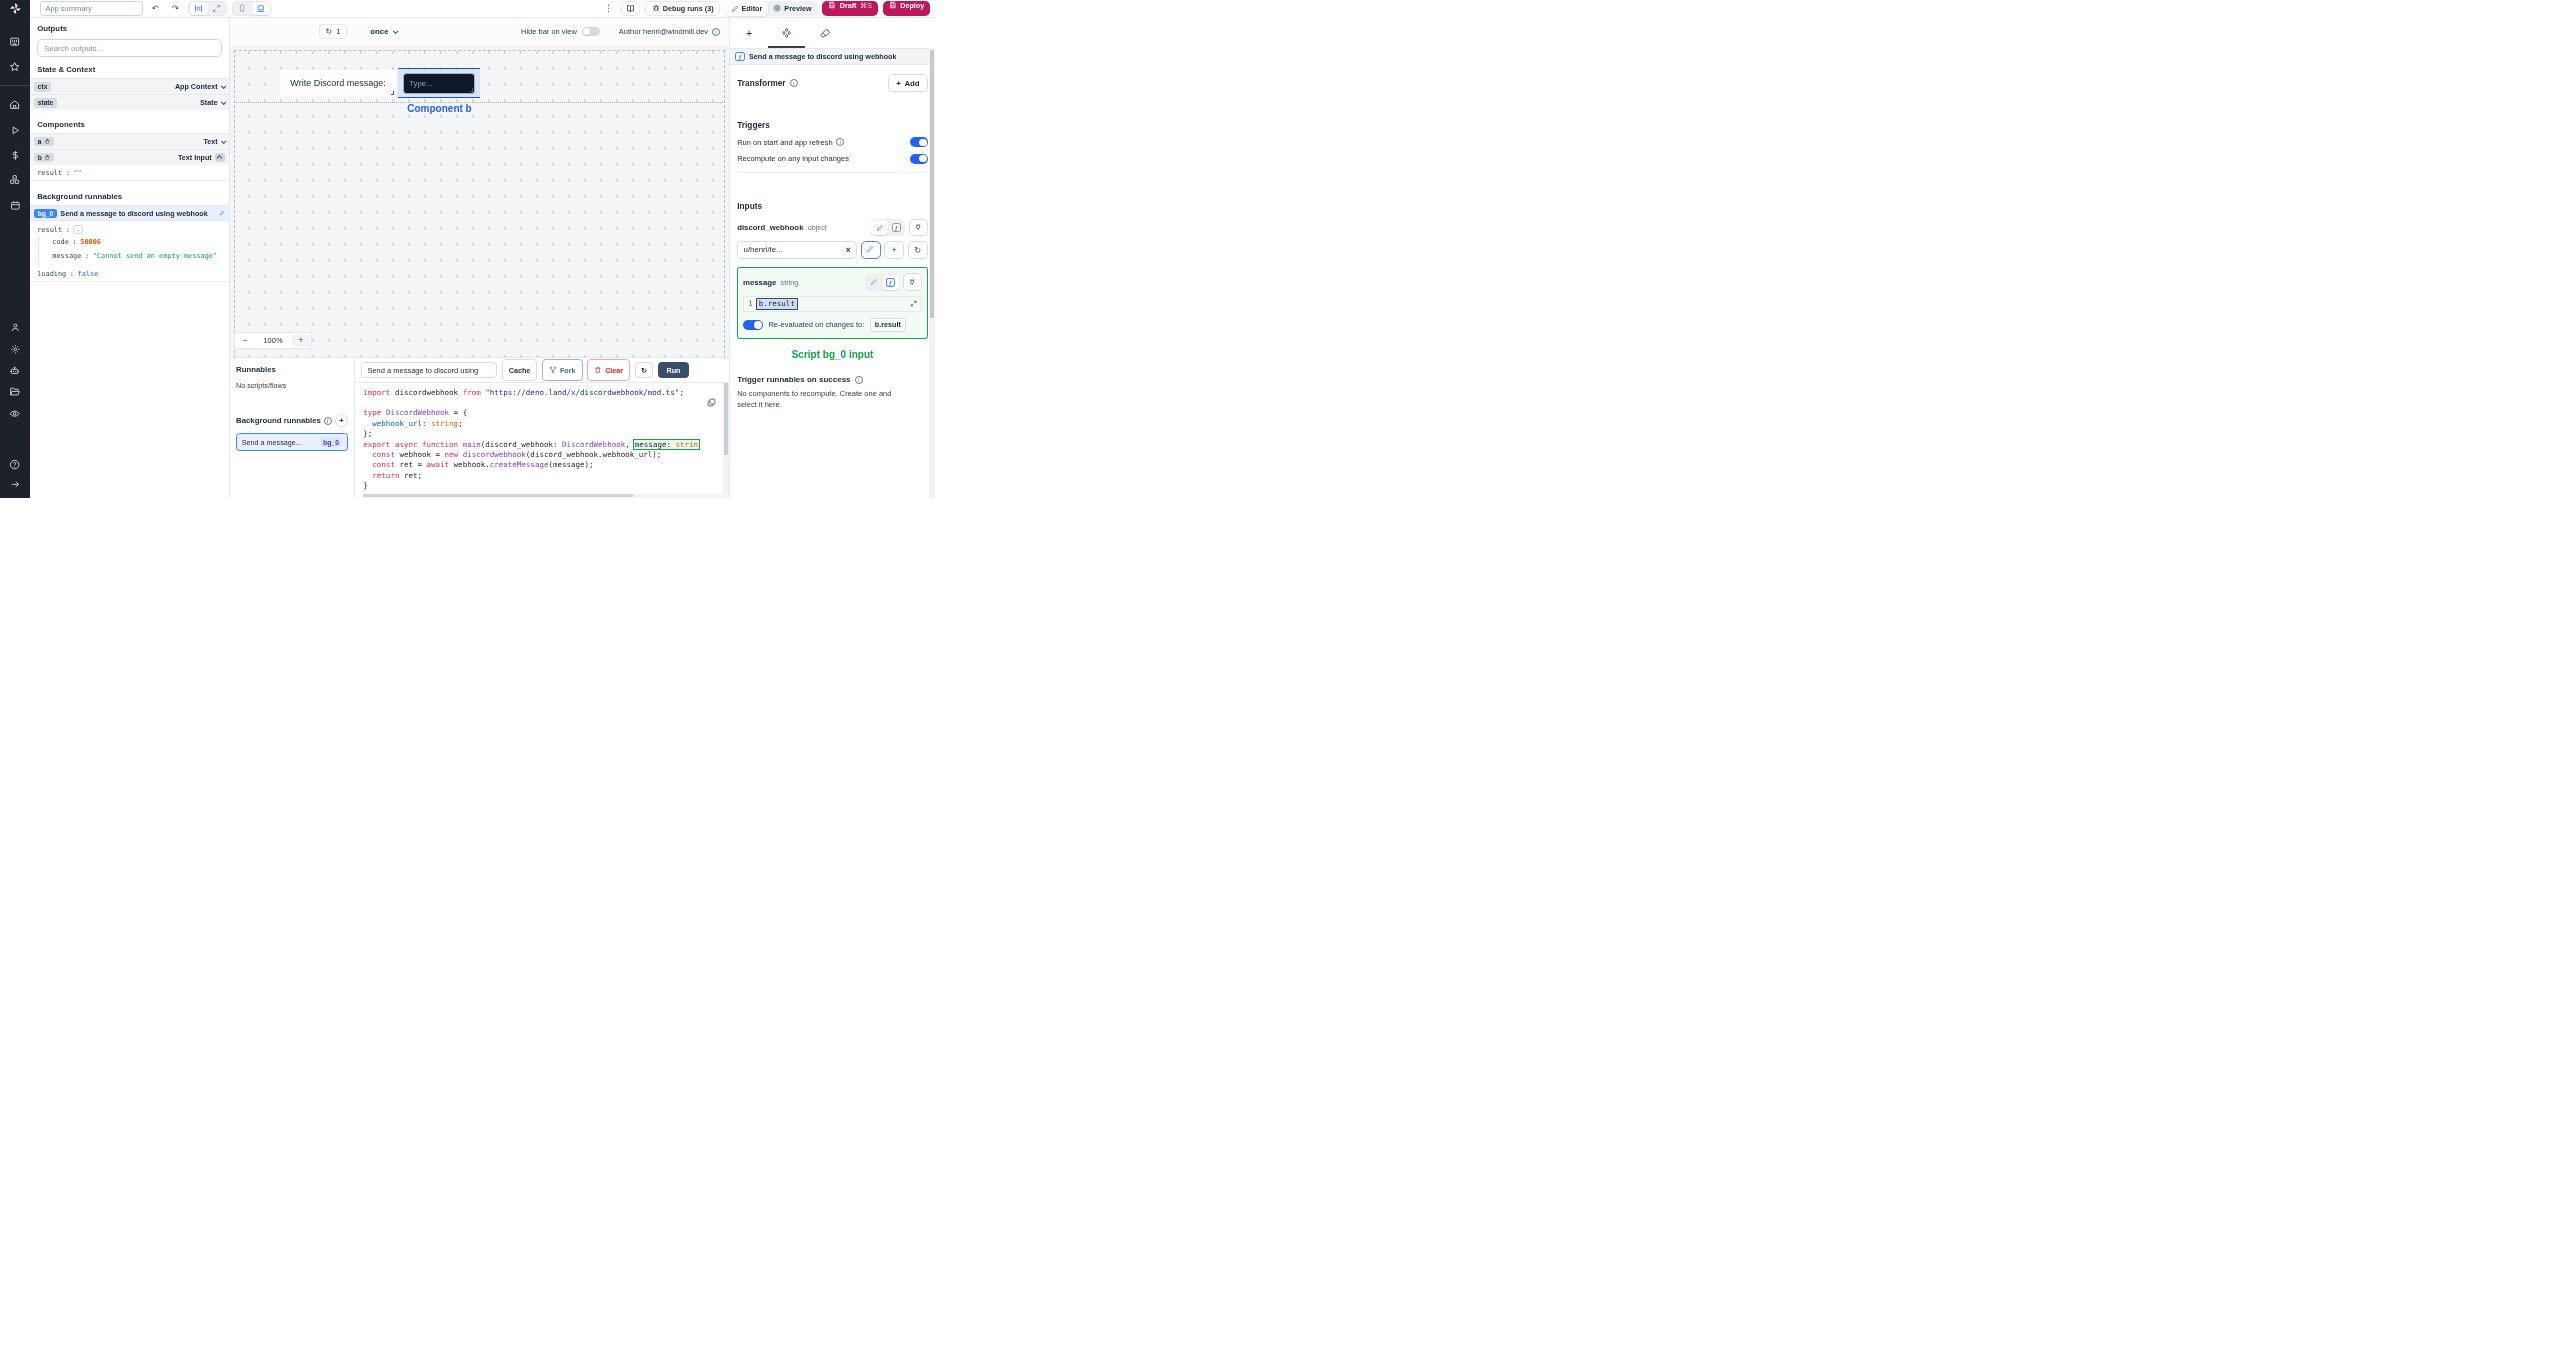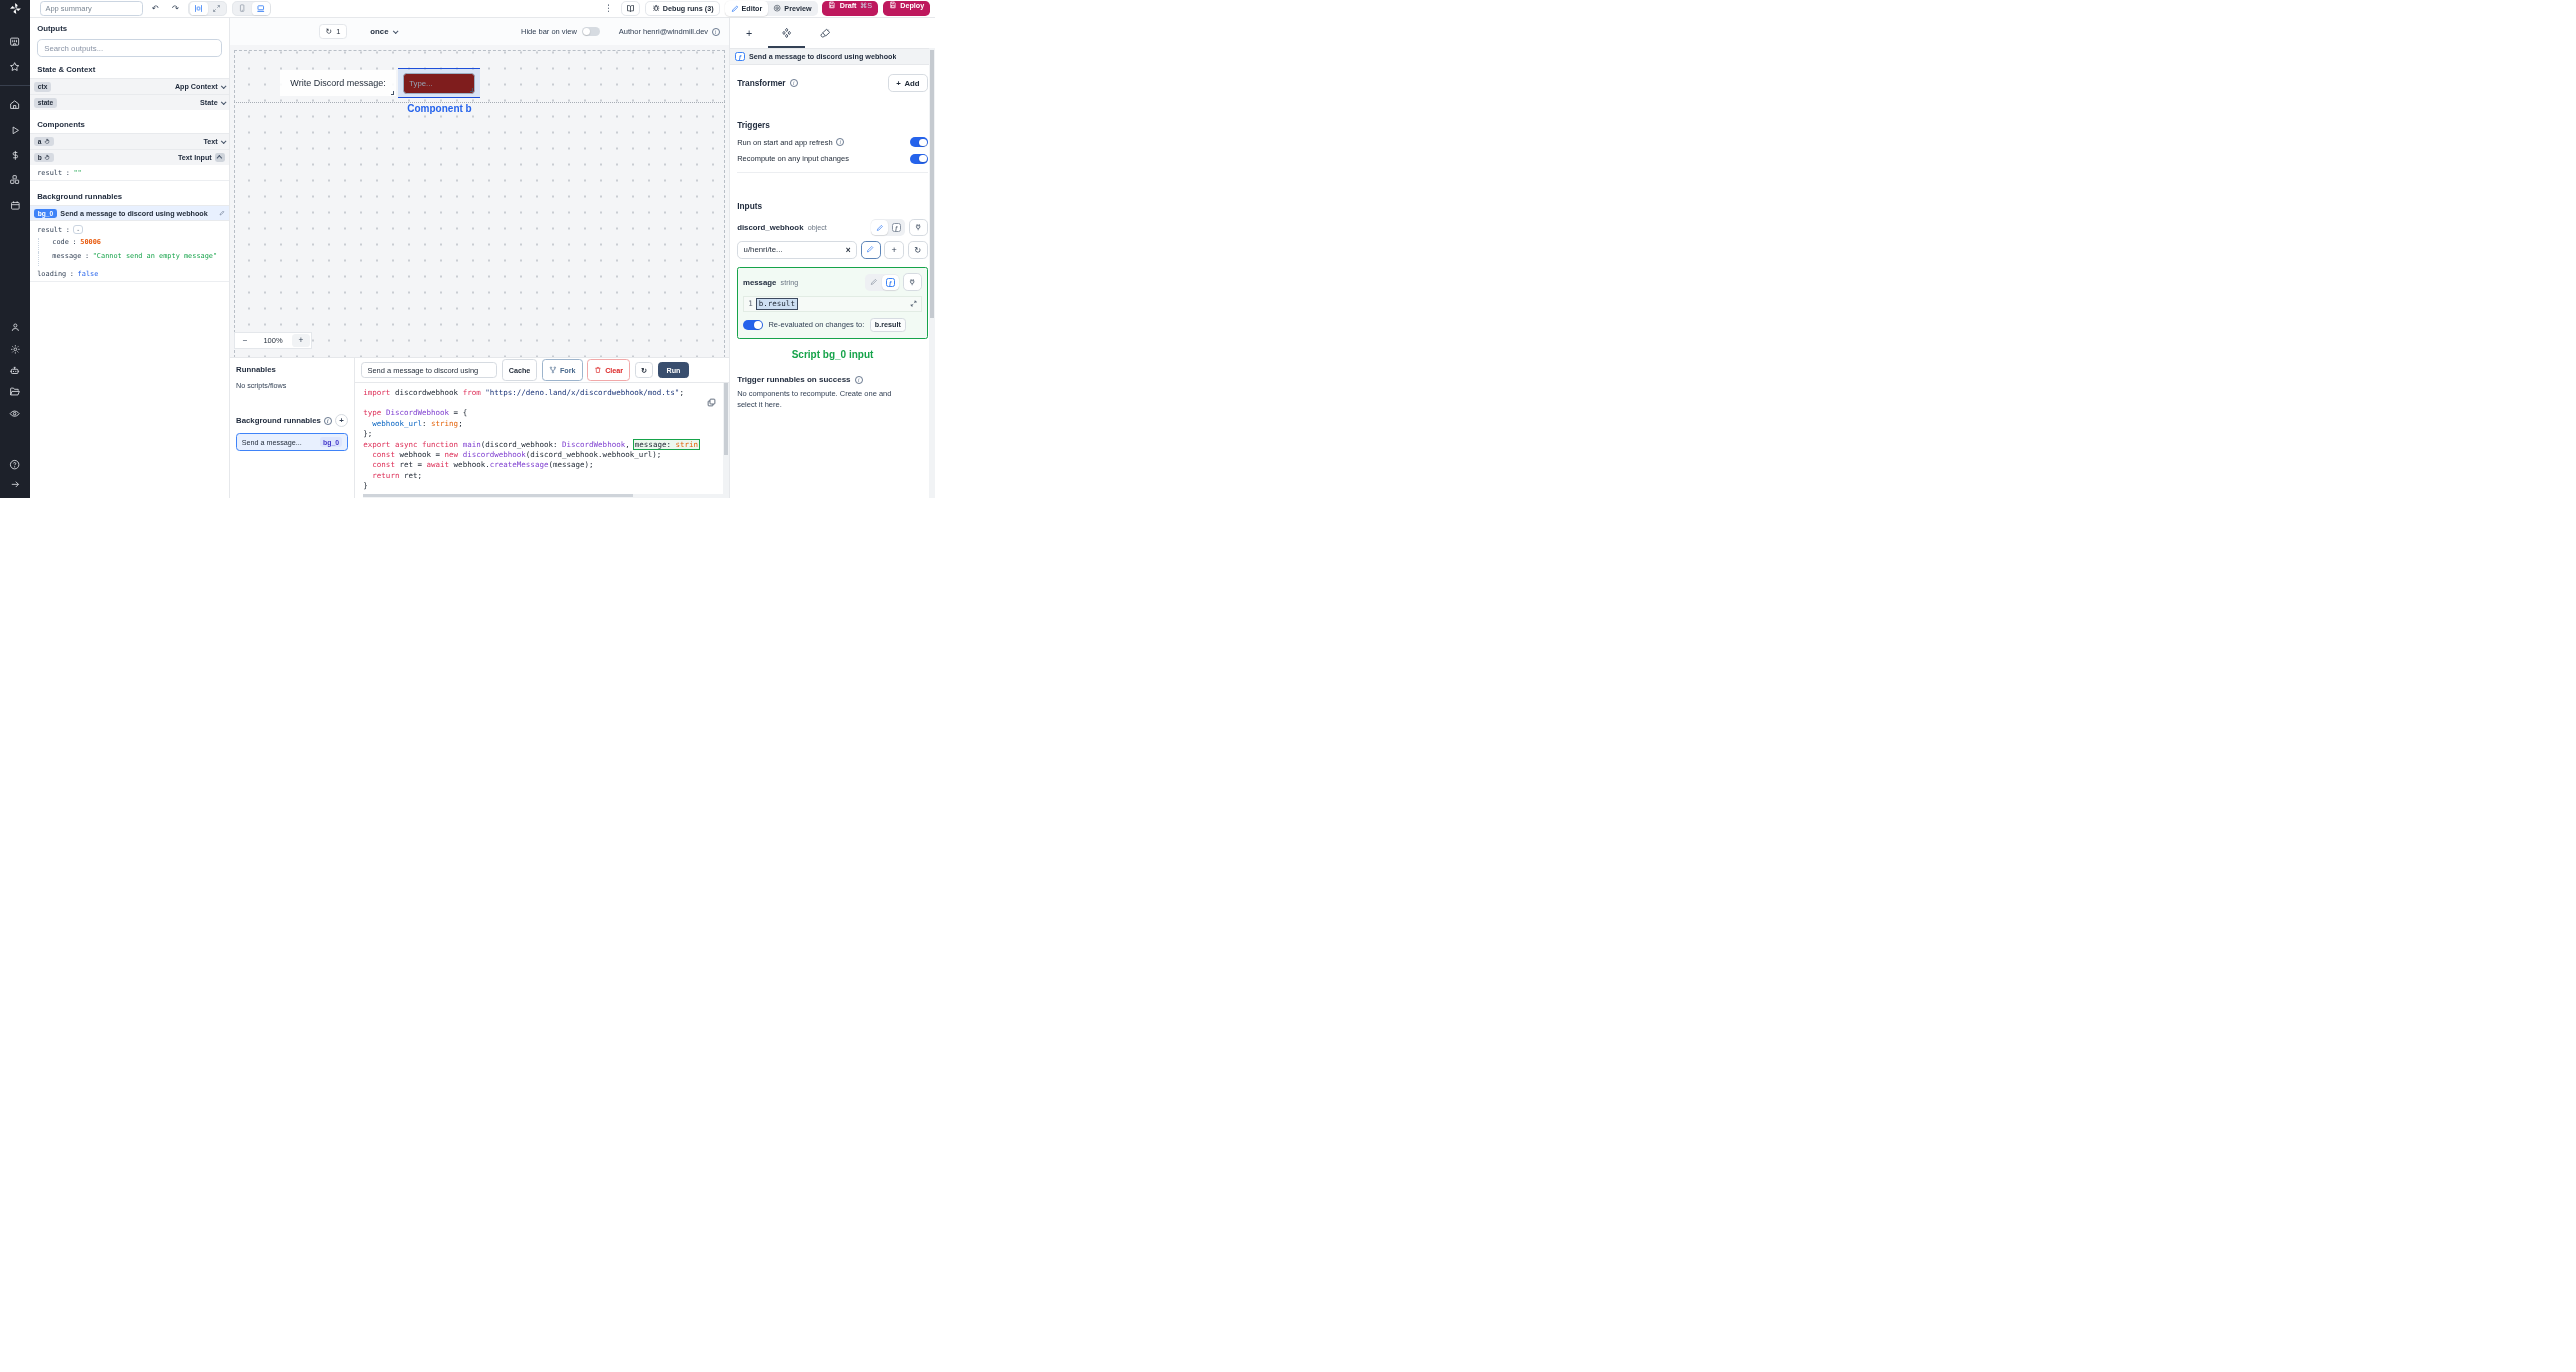--- a/index.html
+++ b/index.html
@@ -71,21 +71,21 @@
   .author { display:flex; align-items:center; gap:3.6px; font-size:7.5px; color:#334155; margin-left:15.5px; }
   .info { width:7.8px; height:7.8px; border:0.6px solid #64748b; border-radius:50%; color:#64748b; font-size:5.4px; display:inline-flex; align-items:center; justify-content:center; font-family:"Liberation Serif",serif; font-style:italic; flex:0 0 auto; }
 
   .canvas { flex:1; position:relative; background:#f4f5f7; overflow:hidden; }
   .grid { position:absolute; left:4.2px; right:3.6px; top:4.8px; bottom:-1.2px; border:0.6px dashed #b9bfc7;
           background-image:radial-gradient(circle, #c6cad0 0.7px, transparent 0.8px); background-size:16px 16px; background-position:6px 9.5px; }
   .rowline { position:absolute; left:4.2px; right:3.6px; top:57px; border-top:0.9px dotted #a7adb5; }
   .comp-a { position:absolute; left:50px; top:25px; width:116px; height:26px; background:rgba(255,255,255,.88); display:flex; align-items:center; justify-content:center; font-size:9px; color:#1f2937; }
   .handle { position:absolute; right:1.8px; bottom:1.8px; width:3.6px; height:3.6px; border-right:1.2px solid #475569; border-bottom:1.2px solid #475569; }
   .comp-b { position:absolute; left:168px; top:23px; width:82px; height:30px; background:rgba(96,153,244,.18); border-top:1.8px solid #1d4ed8; border-bottom:1.8px solid #1d4ed8; }
-  .comp-b-input { position:absolute; left:4.8px; right:4.8px; top:3.6px; bottom:3.6px; background:#7f1d1d; border:0.6px solid #9db0c4; border-radius:3.6px; display:flex; align-items:center; padding:0 5.4px; color:#96a3b4; font-size:7.8px;text-align:center; }
+  .comp-b-input { position:absolute; left:4.8px; right:4.8px; top:3.6px; bottom:3.6px; background:#0f172a; border:0.6px solid #9db0c4; border-radius:3.6px; display:flex; align-items:center; padding:0 5.4px; color:#96a3b4; font-size:7.8px;text-align:center; }
   .comp-b-label { position:absolute; left:161px; width:97px; top:58px; text-align:center; color:#2563eb; font-weight:bold; font-size:10px; }
   .zoomctl { position:absolute; left:4.2px; bottom:8.3px; width:78px; height:16.7px; background:#fff; border:0.6px solid #e4e7eb; display:flex; align-items:center; }
   .zoomctl .zbtn { width:20px; height:100%; display:flex; align-items:center; justify-content:center; color:#334155; font-size:8.3px; }
   .zoomctl .zlevel { flex:1; text-align:center; font-size:7.5px; color:#1f2937; }
   .zoomctl .zplus { width:18px; height:13px; margin:1.2px; background:#f1f3f5; border-radius:3.6px; display:flex; align-items:center; justify-content:center; color:#334155; font-size:8.3px; }
 
   
   .bottom { height:141px; border-top:0.6px solid #e6e8eb; background:#fff; display:flex; flex:0 0 auto; }
   .runnables { width:125px; border-right:0.6px solid #e6e8eb; padding:7.2px 6px; position:relative; }
   .run-h { font-size:7.8px; font-weight:bold; color:#1e293b; margin-bottom:7.2px; }

